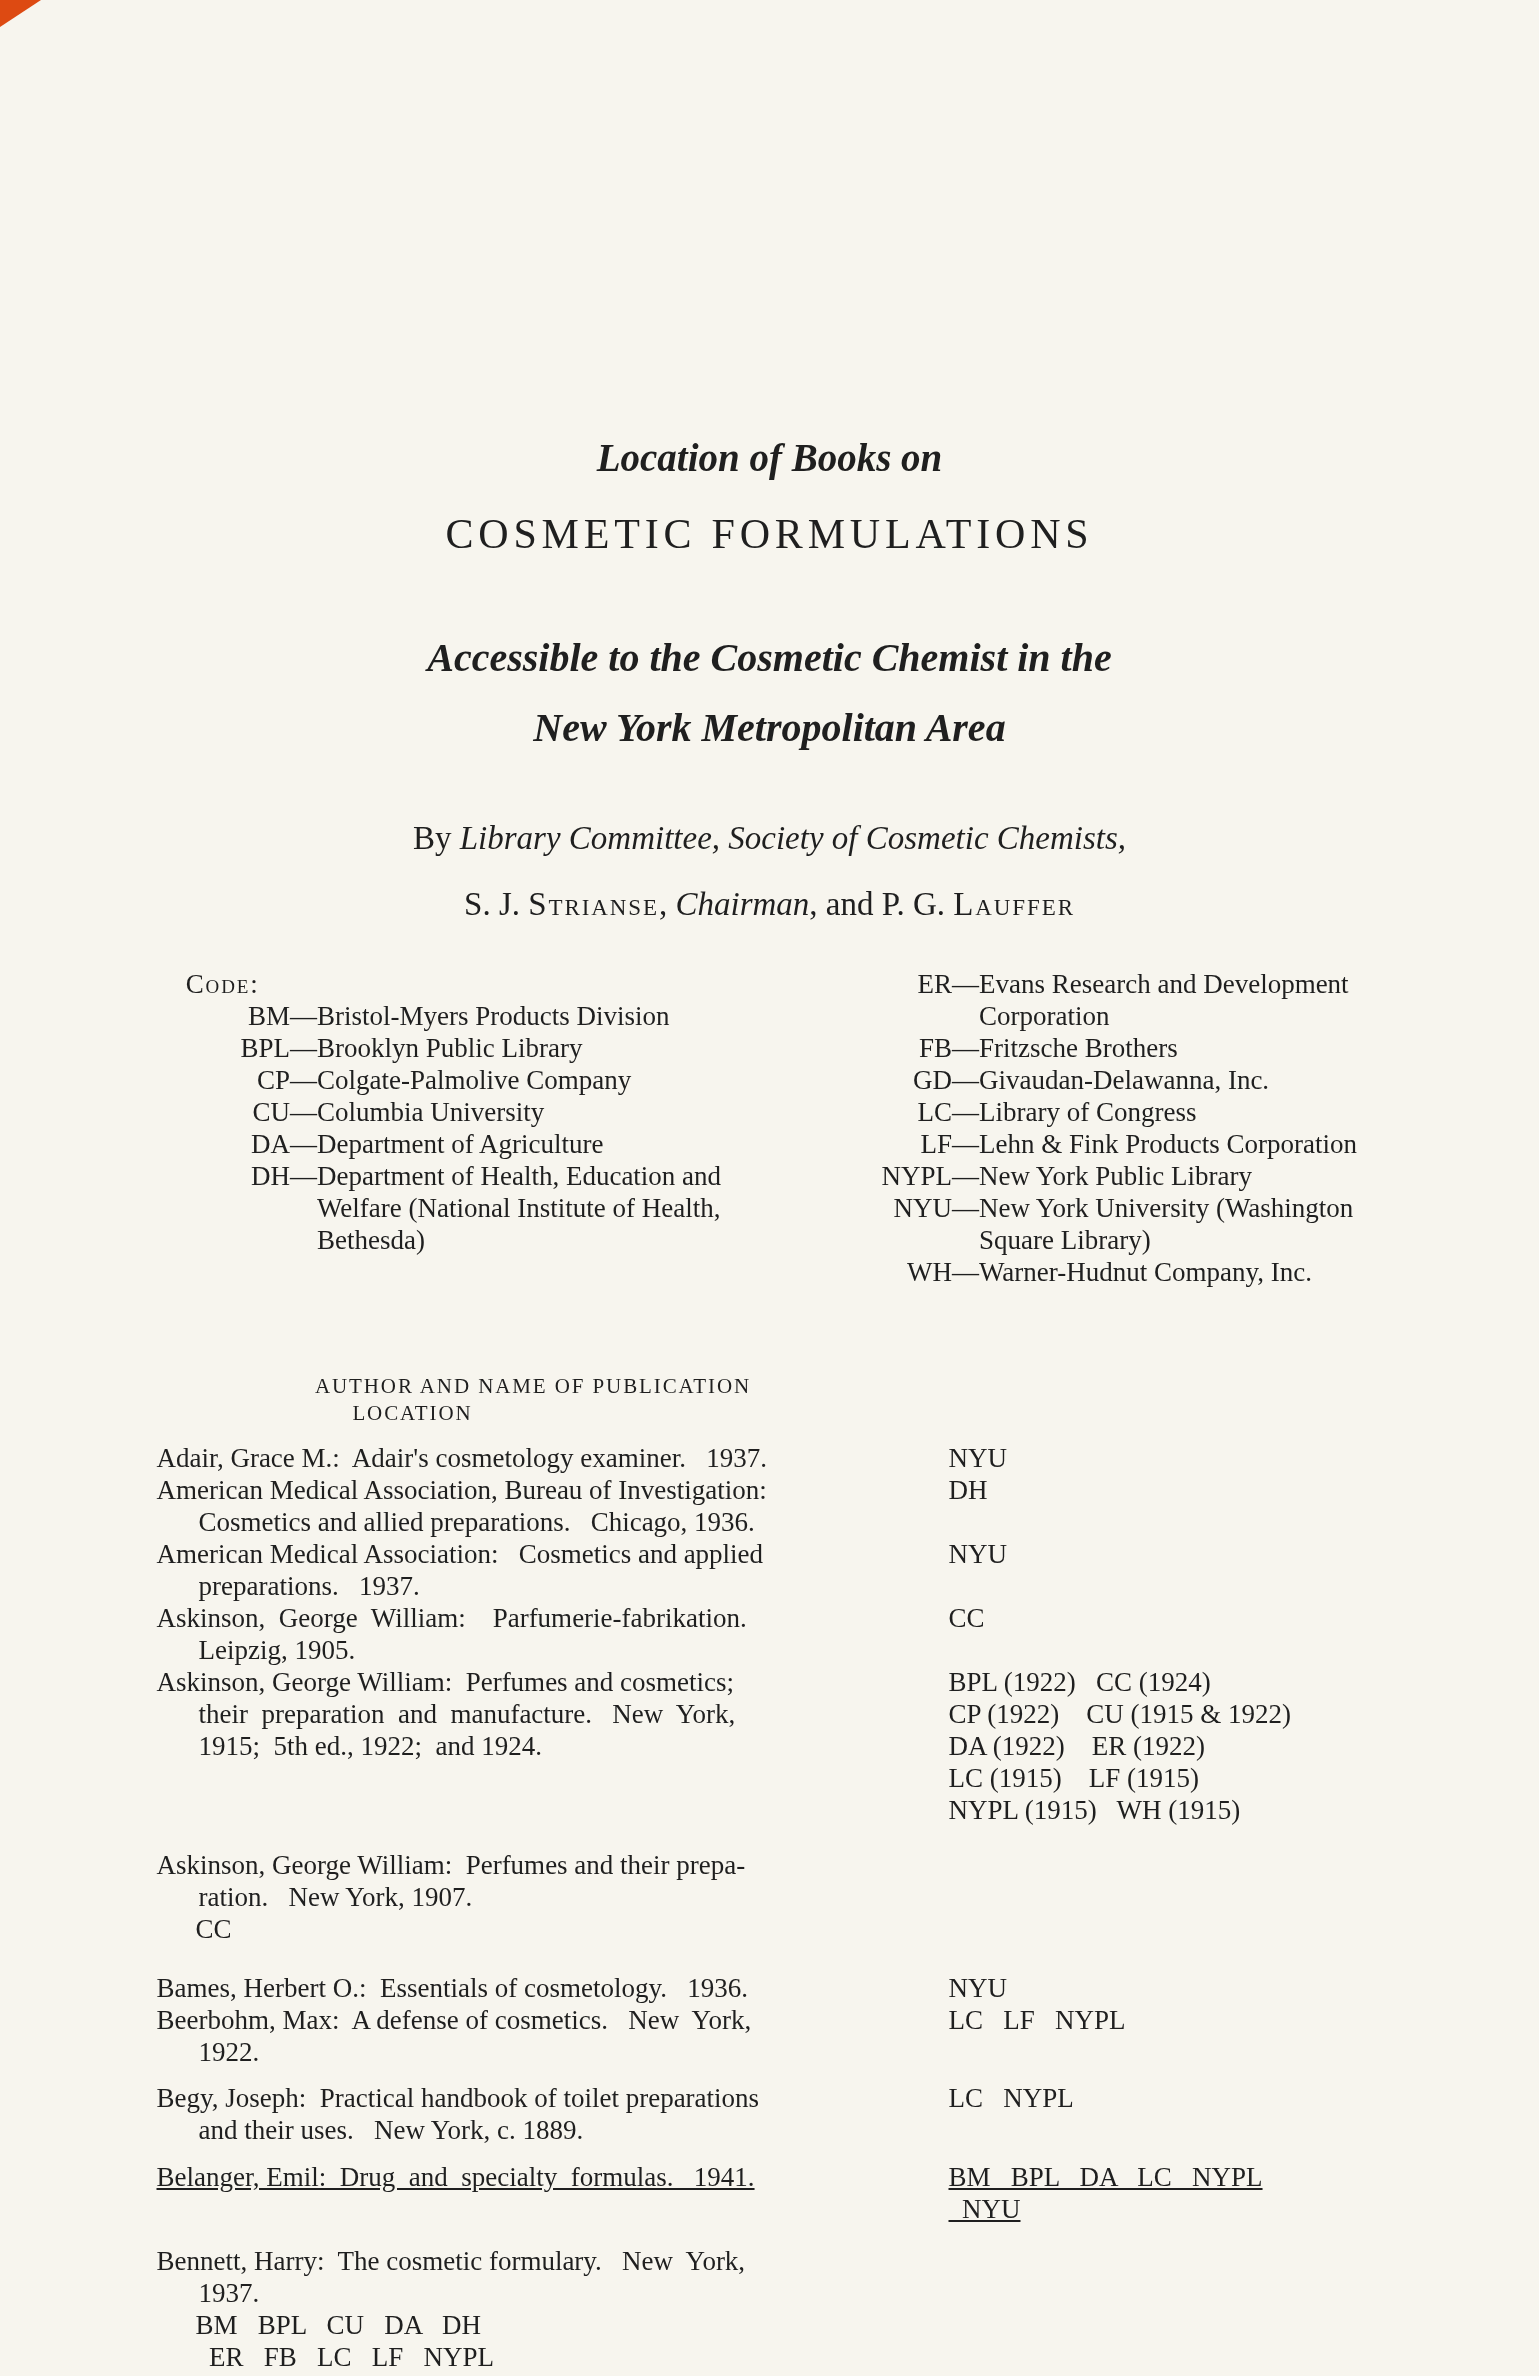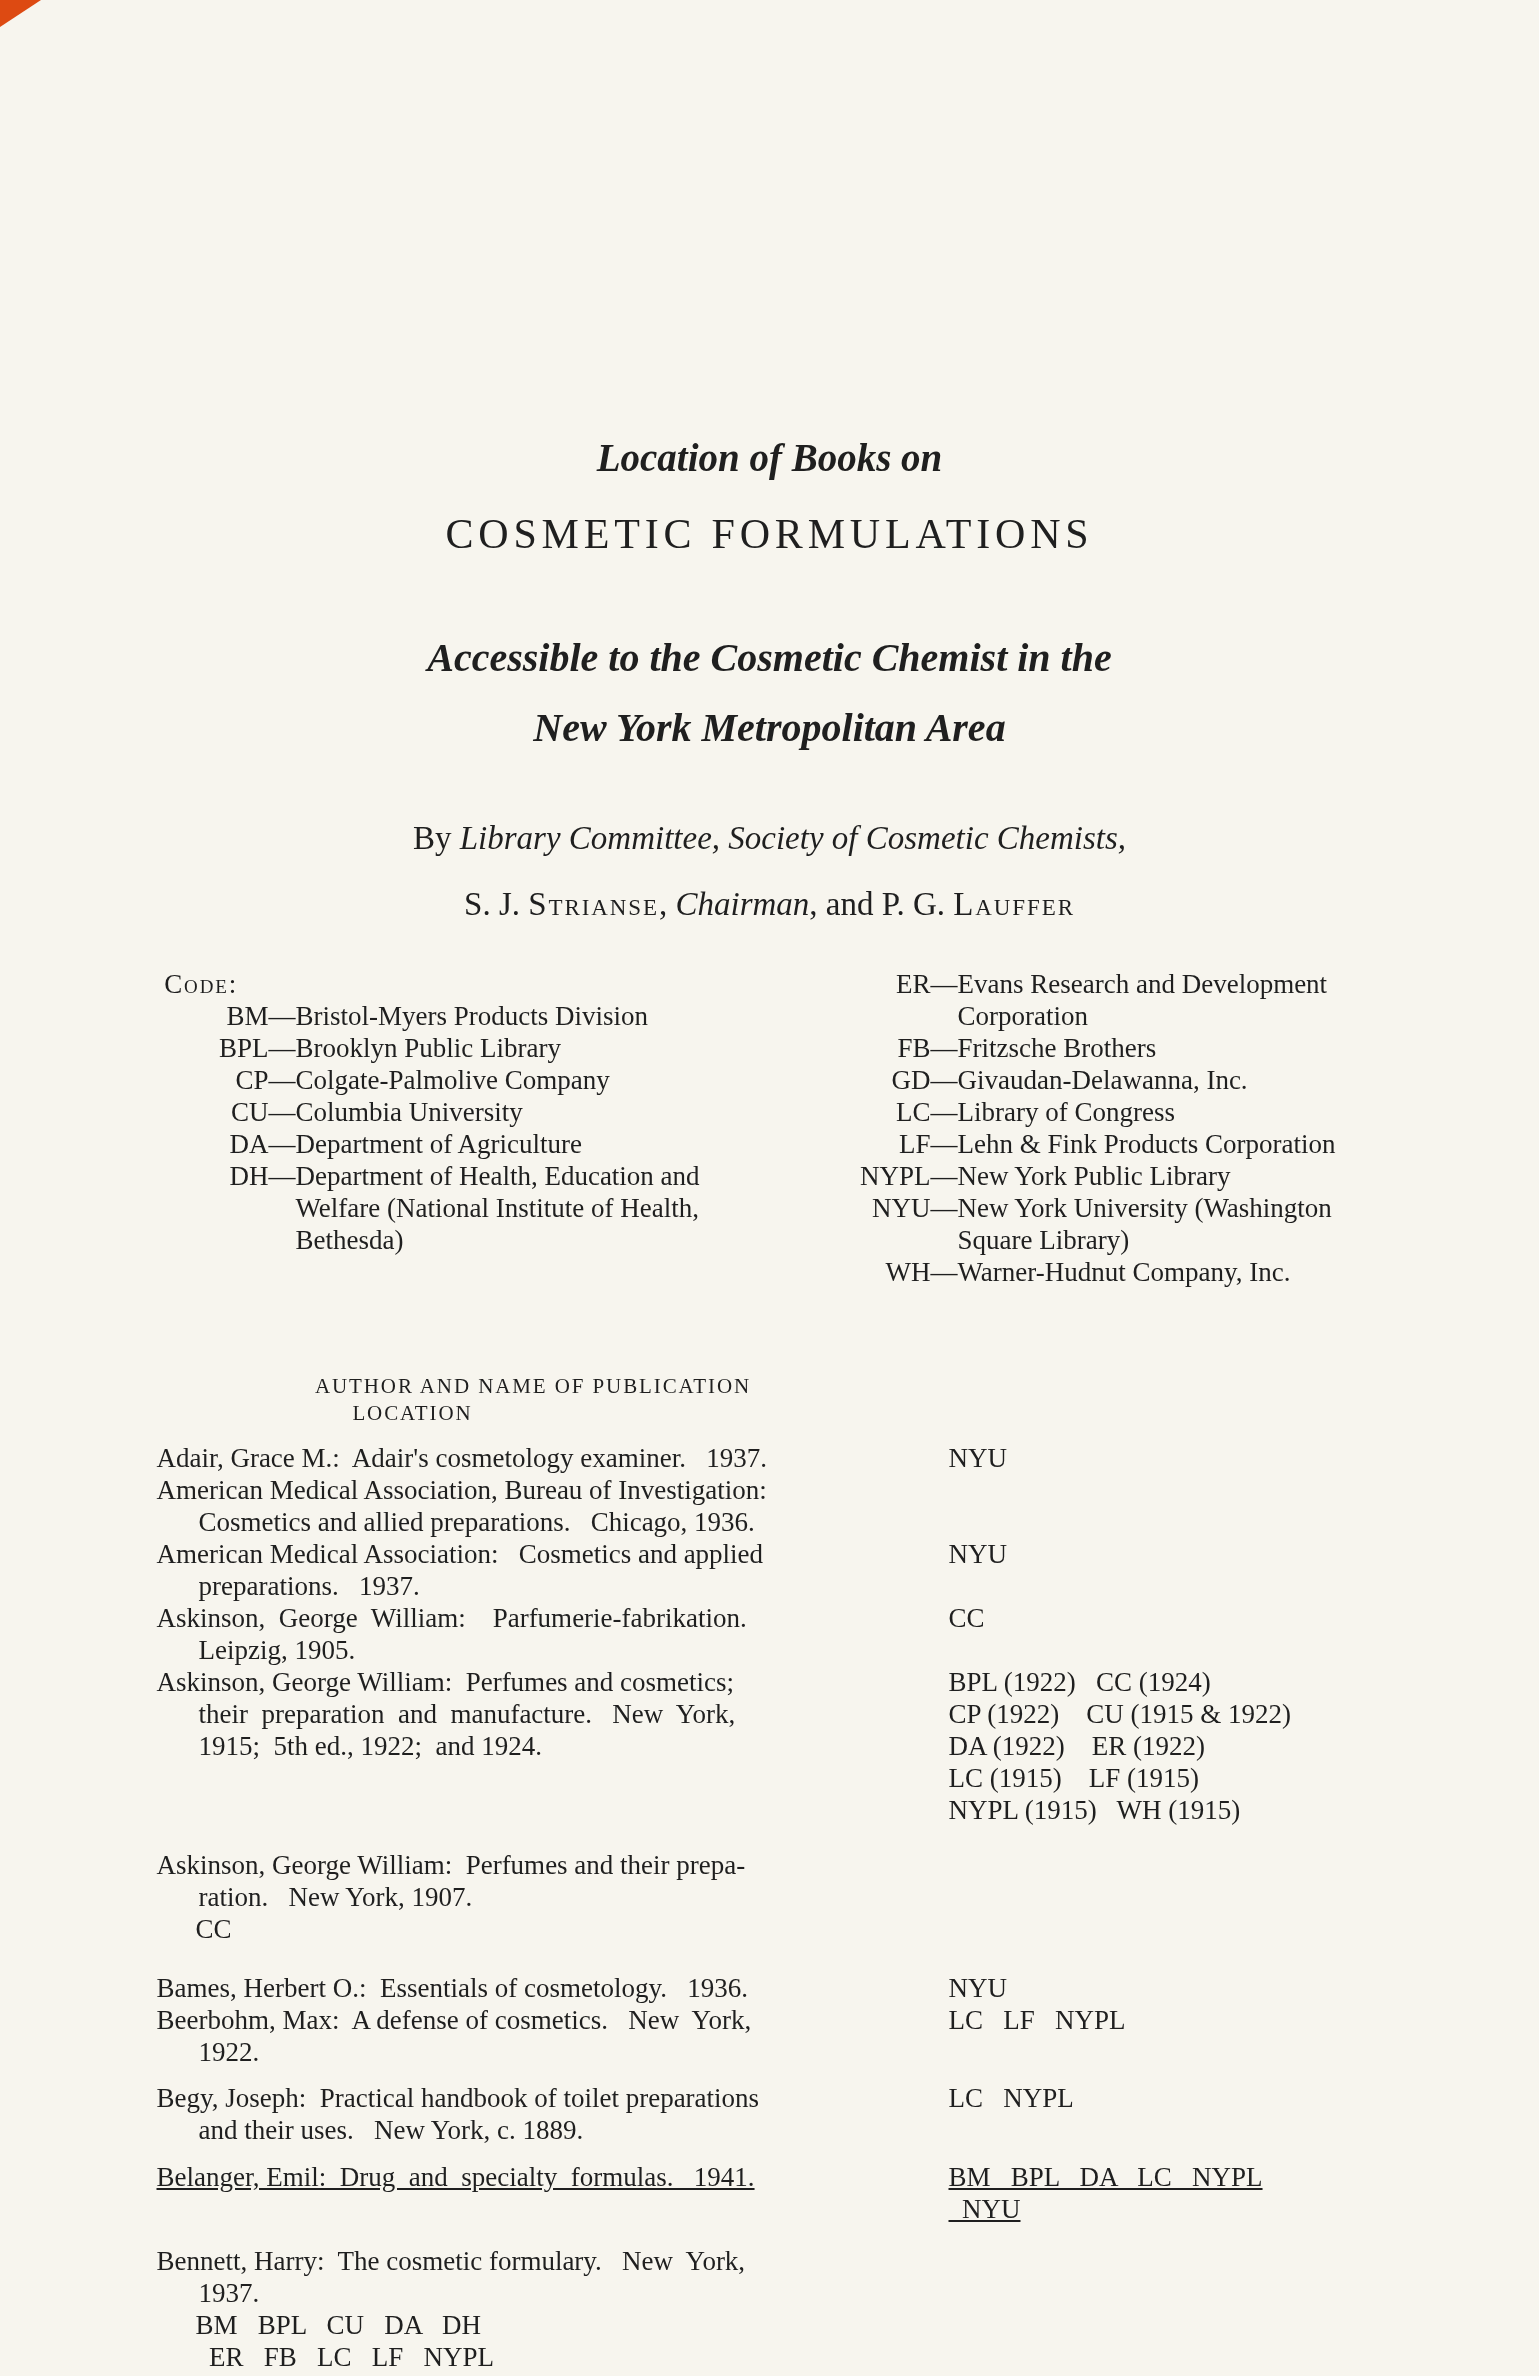--- a/index.html
+++ b/index.html
@@ -20,21 +20,21 @@
   }
   .content { width: 1226px; margin: 0 auto; padding-top: 433px; }
 
   .title1 { font-size: 39px; line-height: 50px; font-weight: bold; font-style: italic; text-align: center; }
   .title2 { font-size: 42px; line-height: 54px; font-weight: normal; letter-spacing: 4.8px; text-align: center; margin-top: 24px; }
   .subtitle { font-size: 40px; line-height: 70px; font-weight: bold; font-style: italic; text-align: center; margin-top: 62px; }
   .byline { font-size: 33px; line-height: 66px; text-align: center; margin-top: 42px; }
   .it { font-style: italic; }
   .sc { font-variant: small-caps; letter-spacing: 1.9px; }
 
-  .code-section { display: flex; margin-top: 31px; font-size: 27px; line-height: 32px; }
+  .code-section { display: flex; margin-top: 31px; font-size: 27px; line-height: 32px; justify-content: center; }
   .code-left { width: 618px; }
   .code-right { width: 521px; margin-left: 44px; }
   .code-label { padding-left: 7.7px; }
   .code-entry { display: flex; }
   .code-abbr { flex: 0 0 139px; text-align: right; white-space: pre; }
   .code-name { flex: 1; }
 
   .tbl-header { display: flex; margin-top: 85px; font-size: 21px; line-height: 27px; letter-spacing: 1.9px; flex-direction: column; }
   .th-author { width: 753px; text-align: center; }
   .th-location { width: 434px; margin-left: 39px; text-align: center; }
@@ -165,20 +165,21 @@
           <div class="a-line first">Adair, Grace M.:  Adair's cosmetology examiner.   1937.</div>
         </div>
     <div class="row-location"><div class="l-line">NYU</div></div>
   </div>
 
   <div class="row">
     <div class="row-author">
           <div class="a-line first">American Medical Association, Bureau of Investigation:</div>
           <div class="a-line cont">Cosmetics and allied preparations.   Chicago, 1936.</div>
         </div>
+    <div class="row-location"><div class="l-line">DH</div></div>
   </div>
 
   <div class="row">
     <div class="row-author">
           <div class="a-line first">American Medical Association:   Cosmetics and applied</div>
           <div class="a-line cont">preparations.   1937.</div>
         </div>
     <div class="row-location"><div class="l-line">NYU</div></div>
   </div>
 

